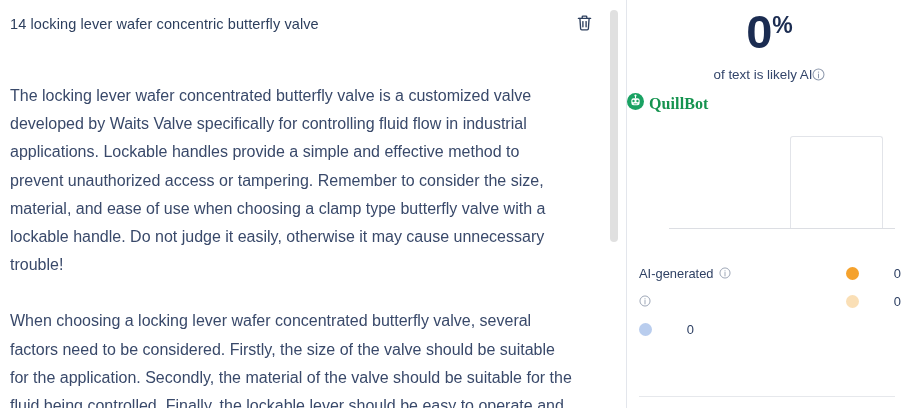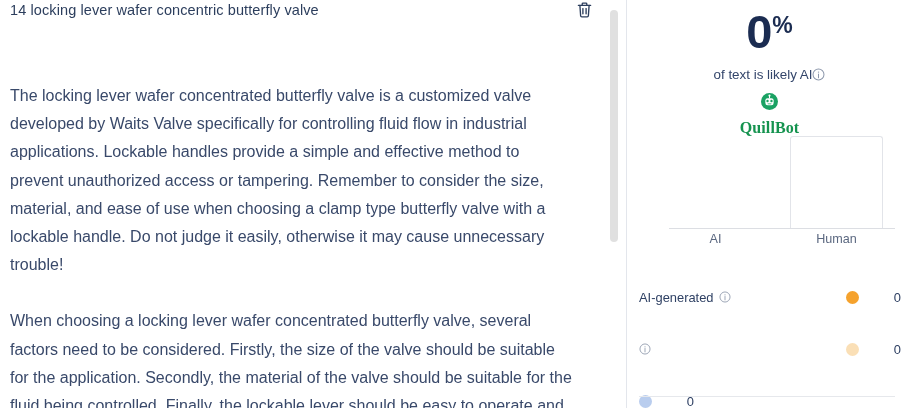--- a/index.html
+++ b/index.html
@@ -31,20 +31,21 @@
     overflow: hidden;
   }
 
   #doc-title-row {
     position: absolute;
     left: 0;
     top: 0;
     width: 627px;
     height: 48px;
     display: flex;
+    align-items: center;
     padding: 0 10px;
   }
 
   #doc-title {
     font-size: 14.5px;
     line-height: 20px;
     color: #2c3e5d;
     letter-spacing: 0.1px;
     white-space: nowrap;
     overflow: hidden;
@@ -151,21 +152,20 @@
     align-items: center;
     justify-content: center;
   }
 
   #brand-row {
     margin-top: 11px;
     display: flex;
     align-items: center;
     justify-content: flex-start;
     gap: 5px;
-    flex-direction: column;
   }
 
   #brand-name {
     font-family: "Liberation Serif", "DejaVu Serif", serif;
     font-size: 16px;
     font-weight: 700;
     color: #15934f;
     letter-spacing: 0.1px;
   }
 
@@ -232,21 +232,20 @@
     position: absolute;
     left: 12px;
     top: 259px;
     width: 262px;
   }
 
   .legend-row {
     display: flex;
     align-items: center;
     height: 28px;
-    margin-top: 24px;
   }
 
   .legend-label {
     flex: 1;
     font-size: 12.9px;
     color: #2f4164;
     display: flex;
     align-items: center;
     gap: 5px;
     white-space: nowrap;
@@ -349,24 +348,20 @@
     <div id="bar-chart">
       <div id="chart-plot">
         <div class="bar-col" style="left:0px;">
           <div class="bar-rect" style="height:0px; border:none;"></div>
         </div>
         <div class="bar-col" style="left:121px;">
           <div class="bar-rect" style="height:93px;"></div>
         </div>
       </div>
       <div id="chart-axis"></div>
-      <div id="chart-labels">
-        <div class="chart-tick-label" style="left:0px;">AI</div>
-        <div class="chart-tick-label" style="left:121px;">Human</div>
-      </div>
     </div>
 
     <div id="legend">
 
       <div class="legend-row">
         <span class="legend-label">
           <span>AI-generated</span>
           <span class="info-icon">
             <svg width="12" height="12" viewBox="0 0 14 14" fill="none" stroke="#98a2b3" stroke-width="1.1">
               <circle cx="7" cy="7" r="5.9"></circle>

